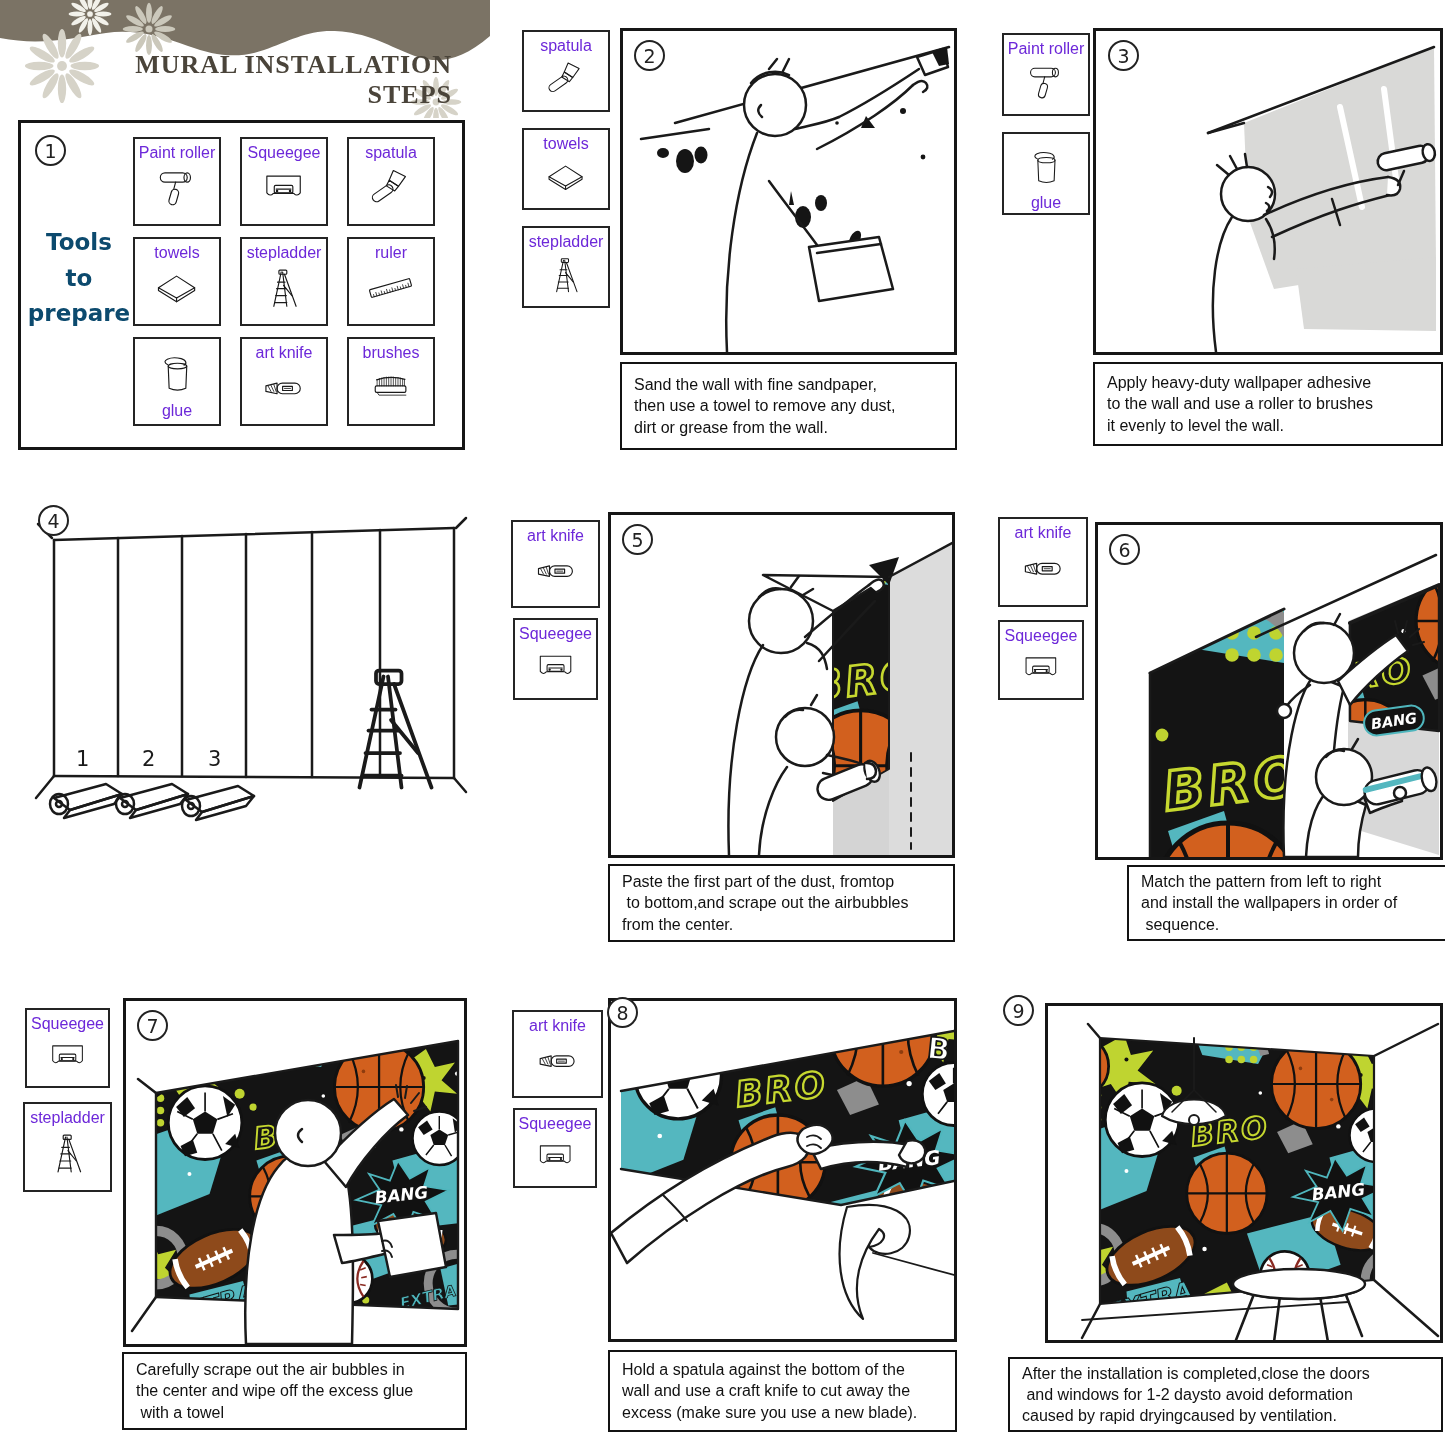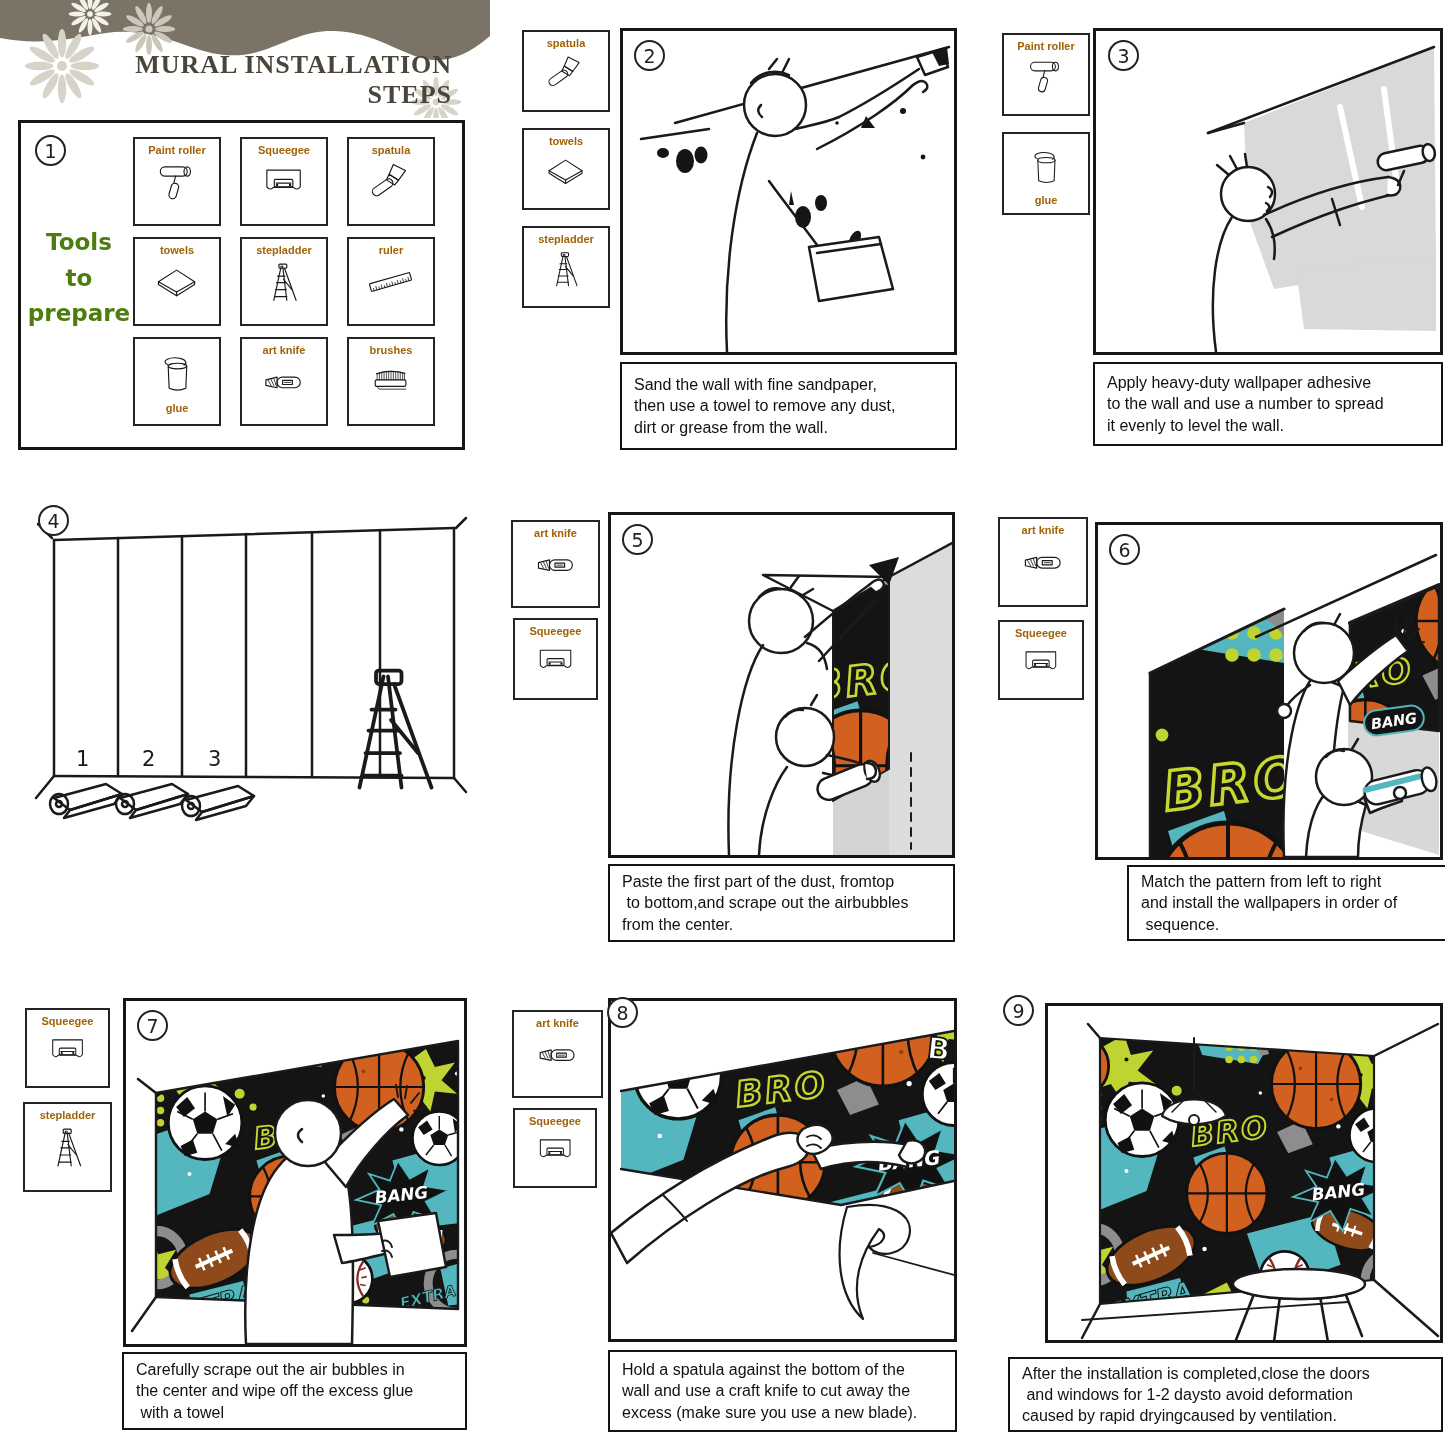--- a/index.html
+++ b/index.html
@@ -14,30 +14,30 @@
            display:flex;align-items:center;}
   .circnum{position:absolute;width:31px;height:31px;border:2.2px solid #222;border-radius:50%;
            background:#fff;display:flex;align-items:center;justify-content:center;
            font-size:19px;font-weight:500;color:#222;z-index:5;box-sizing:border-box;}
   .banner{position:absolute;left:0;top:0;width:490px;height:118px;}
   .banner-title{position:absolute;left:48px;top:50px;width:404px;text-align:right;
                 font-family:"Liberation Serif",serif;font-weight:700;font-size:26px;
                 letter-spacing:1px;color:#4a443a;}
   .tool{border:2.5px solid #242424;background:#fff;box-sizing:border-box;
         display:flex;flex-direction:column;align-items:center;padding-top:5px;}
-  .tool .tlabel{font-size:11px;font-family:"Liberation Sans",sans-serif;color:#a16207;
-                white-space:nowrap;font-weight:bold;}
+  .tool .tlabel{font-size:16px;font-family:"Liberation Sans",sans-serif;color:#6d28d9;
+                white-space:nowrap;}
   .tool .ticon{width:68%;height:58%;margin-top:3px;}
   .tool.label-bottom .tlabel{order:2;margin-top:2px;}
   .tool.label-bottom .ticon{order:1;margin-top:10px;}
   .sidetool{position:absolute;}
   .tools-grid{position:absolute;left:112px;top:14px;display:grid;
               grid-template-columns:repeat(3,88px);grid-auto-rows:89px;gap:11px 19px;}
   .p1-heading{position:absolute;left:4px;top:102px;width:108px;text-align:center;
-              font-weight:700;font-size:23px;line-height:1.55;color:#4d7c0f;white-space:pre-line;}
+              font-weight:700;font-size:23px;line-height:1.55;color:#0c4a6e;white-space:pre-line;}
   .ink{stroke:#1a1a1a;stroke-width:2.5;fill:none;stroke-linecap:round;stroke-linejoin:round;}
   .scene text{font-family:"DejaVu Sans",sans-serif;}
 </style>
 </head>
 <body>
 
 <div class="page">
 
 <svg width="0" height="0" style="position:absolute" aria-hidden="true">
 <defs>
@@ -459,21 +459,21 @@
       <g transform="rotate(-12 310 130)">
         <rect x="282" y="118" width="52" height="17" rx="8.5" fill="#fff"></rect>
         <ellipse cx="334" cy="126.5" rx="6" ry="8.5" fill="#fff"></ellipse>
       </g>
       <path d="M308,140 L302,154"></path>
     </g>
   </svg>
 </section>
 <div class="circnum" style="left:1108px;top:40px">3</div>
 <div class="caption" style="left:1093px;top:362px;width:350px;height:84px">Apply heavy-duty wallpaper adhesive
-to the wall and use a number to spread
+to the wall and use a roller to brushes
 it evenly to level the wall.</div>
 
 <svg class="scene scene-free" style="left:18px;top:500px" width="450" height="330" viewBox="0 0 450 330">
   <g class="ink" stroke-width="2.2">
     <path d="M34,38 L20,24"></path>
         <path d="M438,28 L448,18"></path>
     <path d="M36,276 L18,298"></path>
         <path d="M436,278 L448,292"></path>
     <path d="M36,40 L436,28"></path>
         <path d="M36,276 L436,278"></path>

